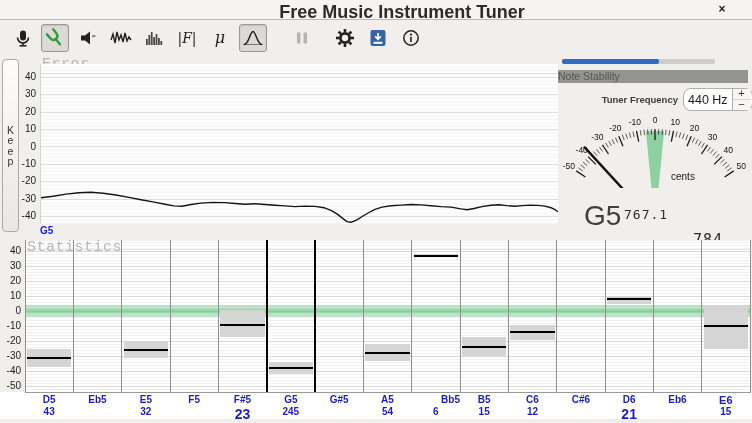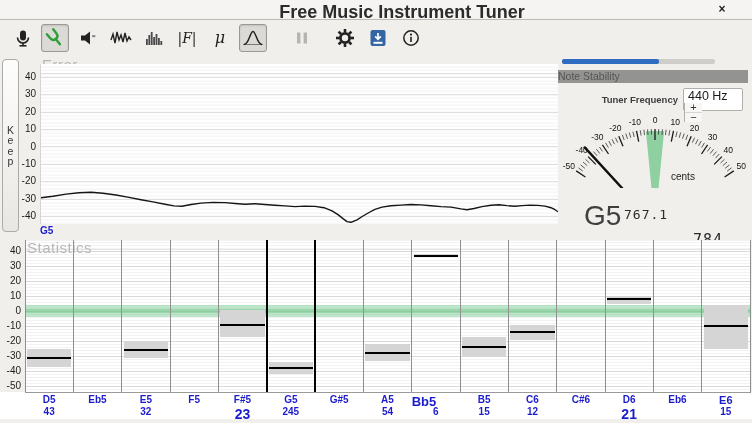--- a/index.html
+++ b/index.html
@@ -32,39 +32,39 @@
     align-items:center;justify-content:center;line-height:10.5px;}
   
   .err-plot{position:absolute;left:40px;top:64px;width:517px;height:160px;
     background:
       repeating-linear-gradient(to bottom,rgba(0,0,0,.10) 0 1px,transparent 1px 17.375px),
       repeating-linear-gradient(to bottom,rgba(0,0,0,.05) 0 1px,transparent 1px 3.475px),
       #fff;
     background-position:0 13px,0 2.6px;
     border-left:1px solid #d6d4d1;}
   .err-plot svg{position:absolute;left:0;top:0;}
-  .watermark{position:absolute;font-size:15px;color:#b9b8b6;letter-spacing:.5px;}
+  .watermark{position:absolute;font-size:15px;color:#b9b8b6;letter-spacing:.5px;font-family:Liberation Mono, monospace;}
   .note-blue{color:#1c1ccd;font-weight:bold;font-size:10px;}
   .stats-plot{position:absolute;left:25px;top:240px;width:725px;height:152px;
     background:
       repeating-linear-gradient(to bottom,rgba(0,0,0,.10) 0 1px,transparent 1px 15px),
       repeating-linear-gradient(to bottom,rgba(0,0,0,.05) 0 1px,transparent 1px 3px),
       #fff;
     background-position:0 11px,0 2px;}
   .labels-strip{position:absolute;left:0;top:392px;width:752px;height:27px;background:#fff;}
   
   .progress-track{position:absolute;left:562px;top:59px;width:153px;height:5px;
     background:#cfcdca;border-radius:2px;}
   .progress-fill{height:5px;background:#2d6cc0;border-radius:2px;}
   .stability-band{position:absolute;left:558px;top:70px;width:190px;height:13px;
     background:#939391;color:#555;font-size:10.5px;text-align:left;line-height:13px;}
   .tunefreq-label{position:absolute;left:558px;top:94px;width:120px;text-align:right;
     font-size:9.5px;font-weight:bold;color:#3c3c3c;}
-  .spinbox{position:absolute;left:683px;top:88px;width:60px;height:23px;background:#fff;
-    border:1px solid #b2aeaa;border-radius:2px;box-sizing:border-box;display:flex;flex-direction:column;}
+  .spinbox{position:absolute;left:683px;top:88px;width:70px;height:23px;background:#fff;
+    border:1px solid #b2aeaa;border-radius:8px;box-sizing:border-box;display:flex;}
   .spin-value{width:44px;border:none;outline:none;font-family:"Liberation Sans",sans-serif;
     font-size:12.5px;color:#1a1a1a;padding:0 0 0 4px;background:transparent;}
   .spin-btns{width:17px;border-left:1px solid #b2aeaa;display:flex;flex-direction:column;}
   .spin-btn{flex:1;font-size:11px;line-height:9px;text-align:center;color:#333;background:#f7f6f4;}
   .spin-btn:first-child{border-bottom:1px solid #d8d5d1;}
   .dial-svg{position:absolute;left:553px;top:110px;}
   .cents-label{position:absolute;left:671px;top:171px;font-size:10px;color:#1b1b1b;}
   .seg-num{position:absolute;font-family:"DejaVu Sans Mono",monospace;color:#2c2c2c;letter-spacing:1px;margin-top:24px;}
   .cur-freq{left:624px;top:183px;font-size:13px;}
   .tgt-freq{left:693px;top:207px;font-size:15px;}
@@ -311,21 +311,21 @@
     <div style="position: absolute; left: 268.7px; width: 44.3px; top: 367px; height: 2px; background: rgb(0, 0, 0);"></div>
     <div style="position: absolute; left: 266.7px; width: 48.3px; top: 394px; text-align: center; font-size: 10px; font-weight: bold; color: rgb(28, 28, 205);">G5</div>
     <div style="position: absolute; left: 266.7px; width: 48.3px; top: 406px; text-align: center; font-size: 10px; font-weight: bold; color: rgb(28, 28, 205);">245</div>
     <div style="position: absolute; left: 315px; width: 48.3px; top: 394px; text-align: center; font-size: 10px; font-weight: bold; color: rgb(28, 28, 205);">G#5</div>
     <div style="position: absolute; left: 365.3px; width: 44.3px; top: 344px; height: 16.5px; background: rgb(213, 213, 213);"></div>
     <div style="position: absolute; left: 365.3px; width: 44.3px; top: 352px; height: 2px; background: rgb(0, 0, 0);"></div>
     <div style="position: absolute; left: 363.3px; width: 48.3px; top: 394px; text-align: center; font-size: 10px; font-weight: bold; color: rgb(28, 28, 205);">A5</div>
     <div style="position: absolute; left: 363.3px; width: 48.3px; top: 406px; text-align: center; font-size: 10px; font-weight: bold; color: rgb(28, 28, 205);">54</div>
     <div style="position: absolute; left: 413.7px; width: 44.3px; top: 254px; height: 3px; background: rgb(213, 213, 213);"></div>
     <div style="position: absolute; left: 413.7px; width: 44.3px; top: 254.5px; height: 2px; background: rgb(0, 0, 0);"></div>
-    <div style="position: absolute; left: 411.7px; width: 48.3px; top: 394px; text-align: left; font-size: 13px; font-weight: bold; color: rgb(28, 28, 205);">Bb5</div>
+    <div style="position: absolute; left: 411.7px; width: 48.3px; top: 394px; text-align: right; font-size: 10px; font-weight: bold; color: rgb(28, 28, 205);">Bb5</div>
     <div style="position: absolute; left: 411.7px; width: 48.3px; top: 406px; text-align: center; font-size: 10px; font-weight: bold; color: rgb(28, 28, 205);">6</div>
     <div style="position: absolute; left: 462px; width: 44.3px; top: 336.5px; height: 19.5px; background: rgb(213, 213, 213);"></div>
     <div style="position: absolute; left: 462px; width: 44.3px; top: 346px; height: 2px; background: rgb(0, 0, 0);"></div>
     <div style="position: absolute; left: 460px; width: 48.3px; top: 394px; text-align: center; font-size: 10px; font-weight: bold; color: rgb(28, 28, 205);">B5</div>
     <div style="position: absolute; left: 460px; width: 48.3px; top: 406px; text-align: center; font-size: 10px; font-weight: bold; color: rgb(28, 28, 205);">15</div>
     <div style="position: absolute; left: 510.3px; width: 44.3px; top: 324.5px; height: 15px; background: rgb(213, 213, 213);"></div>
     <div style="position: absolute; left: 510.3px; width: 44.3px; top: 331px; height: 2px; background: rgb(0, 0, 0);"></div>
     <div style="position: absolute; left: 508.3px; width: 48.3px; top: 394px; text-align: center; font-size: 10px; font-weight: bold; color: rgb(28, 28, 205);">C6</div>
     <div style="position: absolute; left: 508.3px; width: 48.3px; top: 406px; text-align: center; font-size: 10px; font-weight: bold; color: rgb(28, 28, 205);">12</div>
     <div style="position: absolute; left: 556.7px; width: 48.3px; top: 394px; text-align: center; font-size: 10px; font-weight: bold; color: rgb(28, 28, 205);">C#6</div>

